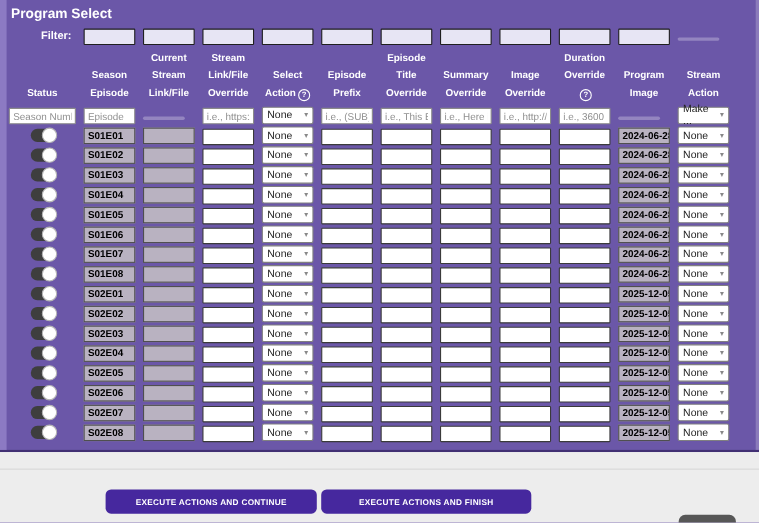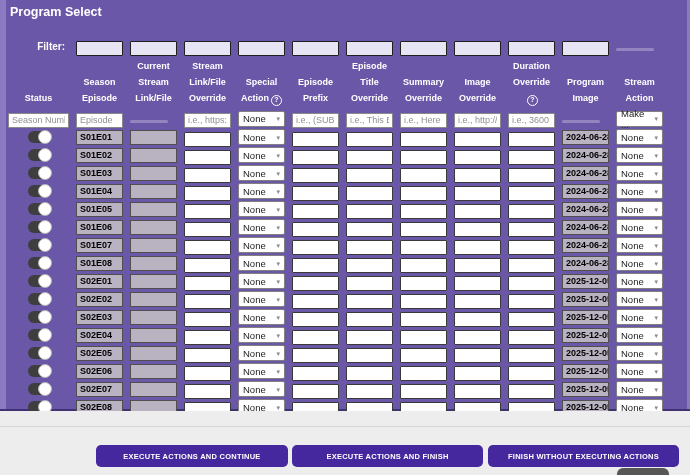--- a/index.html
+++ b/index.html
@@ -15,21 +15,21 @@
     background:#6b57a8;border-bottom:2px solid #413073;
   }
   .edge-left{position:absolute;left:0;top:0;width:6px;height:100%;background:#8c7ac3;}
   .edge-right{position:absolute;right:0;top:0;width:3px;height:100%;background:rgba(255,255,255,0.22);}
   .panel-inner{position:relative;margin-left:8px;padding-top:2px;}
   .title-bar{height:19px;display:flex;align-items:center;}
   .title{color:#fff;font-weight:bold;font-size:12.5px;padding-left:2px;}
   .grid{display:grid;grid-template-columns:68px repeat(11,54px);}
   .cell{padding-right:7px;box-sizing:border-box;}
   
-  .filter-bar{height:18px;margin-top:16px;margin-bottom:2px;align-items:center;}
+  .filter-bar{height:18px;margin-top:2px;margin-bottom:2px;align-items:center;}
   .filter-label{color:#fff;font-weight:bold;font-size:10px;text-align:right;padding-right:11px;}
   .tf-input{
     width:100%;height:15px;box-sizing:border-box;background:#e7e5f4;
     border:1px solid #1f1f1f;border-radius:1px;font-size:9px;padding:0 3px;color:#222;
   }
   .dis-line{height:3px;width:38px;background:rgba(255,255,255,0.28);border-radius:2px;margin-top:6px;}
   
   .header-row{align-items:end;min-height:52px;}
   .hcell{
     color:#fff;font-weight:bold;font-size:9px;line-height:16px;
@@ -127,21 +127,21 @@
           <div>Current</div>
           <div>Stream</div>
           <div>Link/File</div>
         </div>
         <div class="cell hcell">
           <div>Stream</div>
           <div>Link/File</div>
           <div>Override</div>
         </div>
         <div class="cell hcell">
-          <div>Special</div>
+          <div>Select</div>
           <div>Action<span class="qicon">?</span></div>
         </div>
         <div class="cell hcell">
           <div>Episode</div>
           <div>Prefix</div>
         </div>
         <div class="cell hcell">
           <div>Episode</div>
           <div>Title</div>
           <div>Override</div>
@@ -747,15 +747,14 @@
         </div>
       </div>
   </div>
   <div class="edge-right"></div>
 </div>
 
 <div class="footer">
   <div class="divider"></div>
   <button class="exec-btn btn-1">EXECUTE ACTIONS AND CONTINUE</button>
   <button class="exec-btn btn-2">EXECUTE ACTIONS AND FINISH</button>
-  <button class="exec-btn btn-3">FINISH WITHOUT EXECUTING ACTIONS</button>
   <div class="blob"></div>
 </div>
 
 </body></html>

